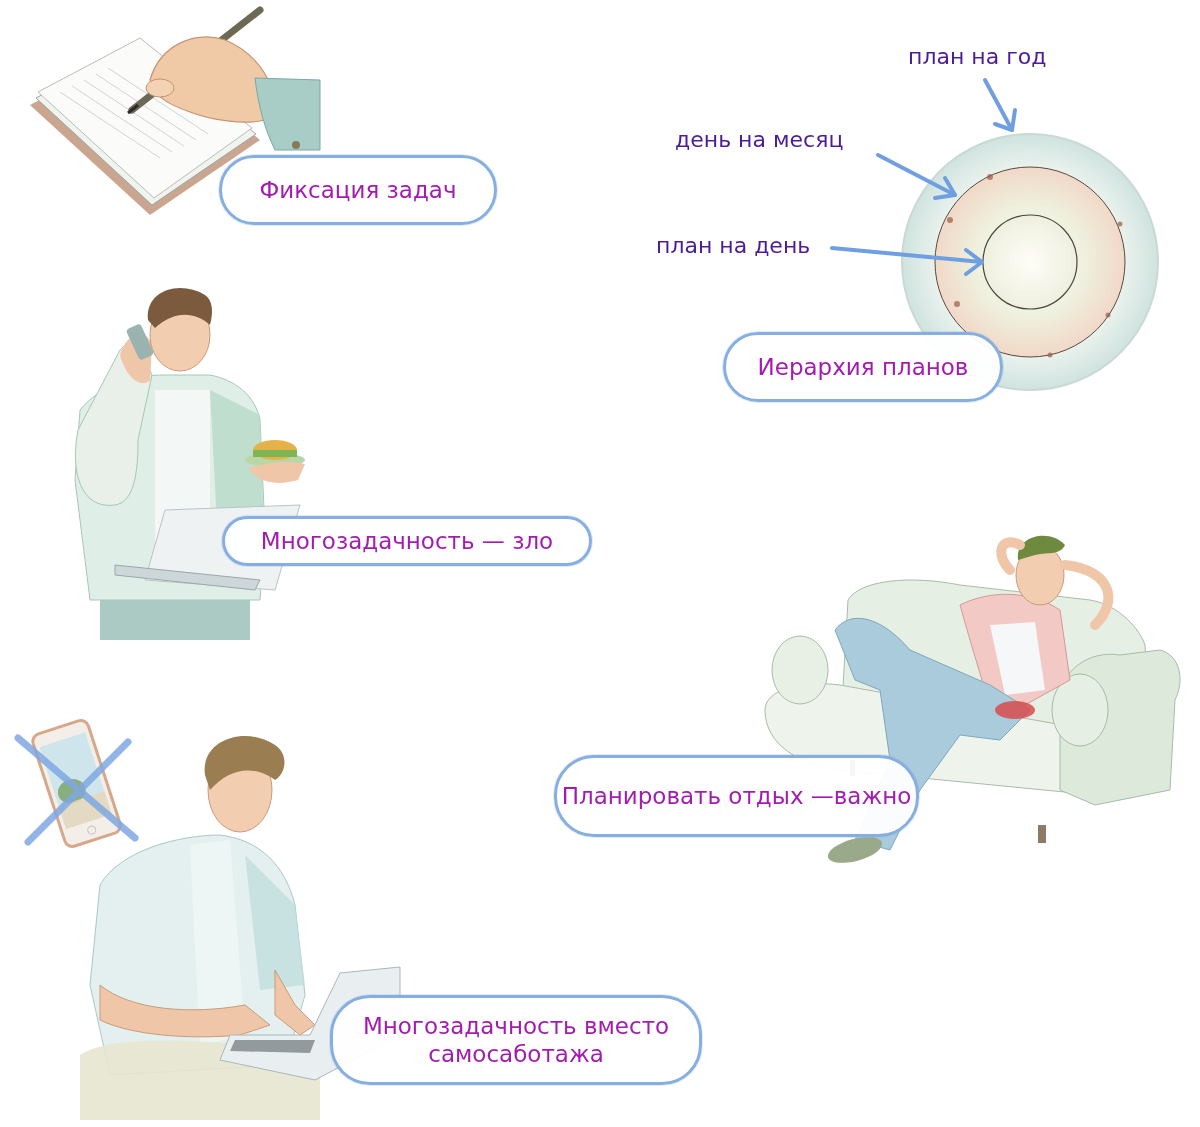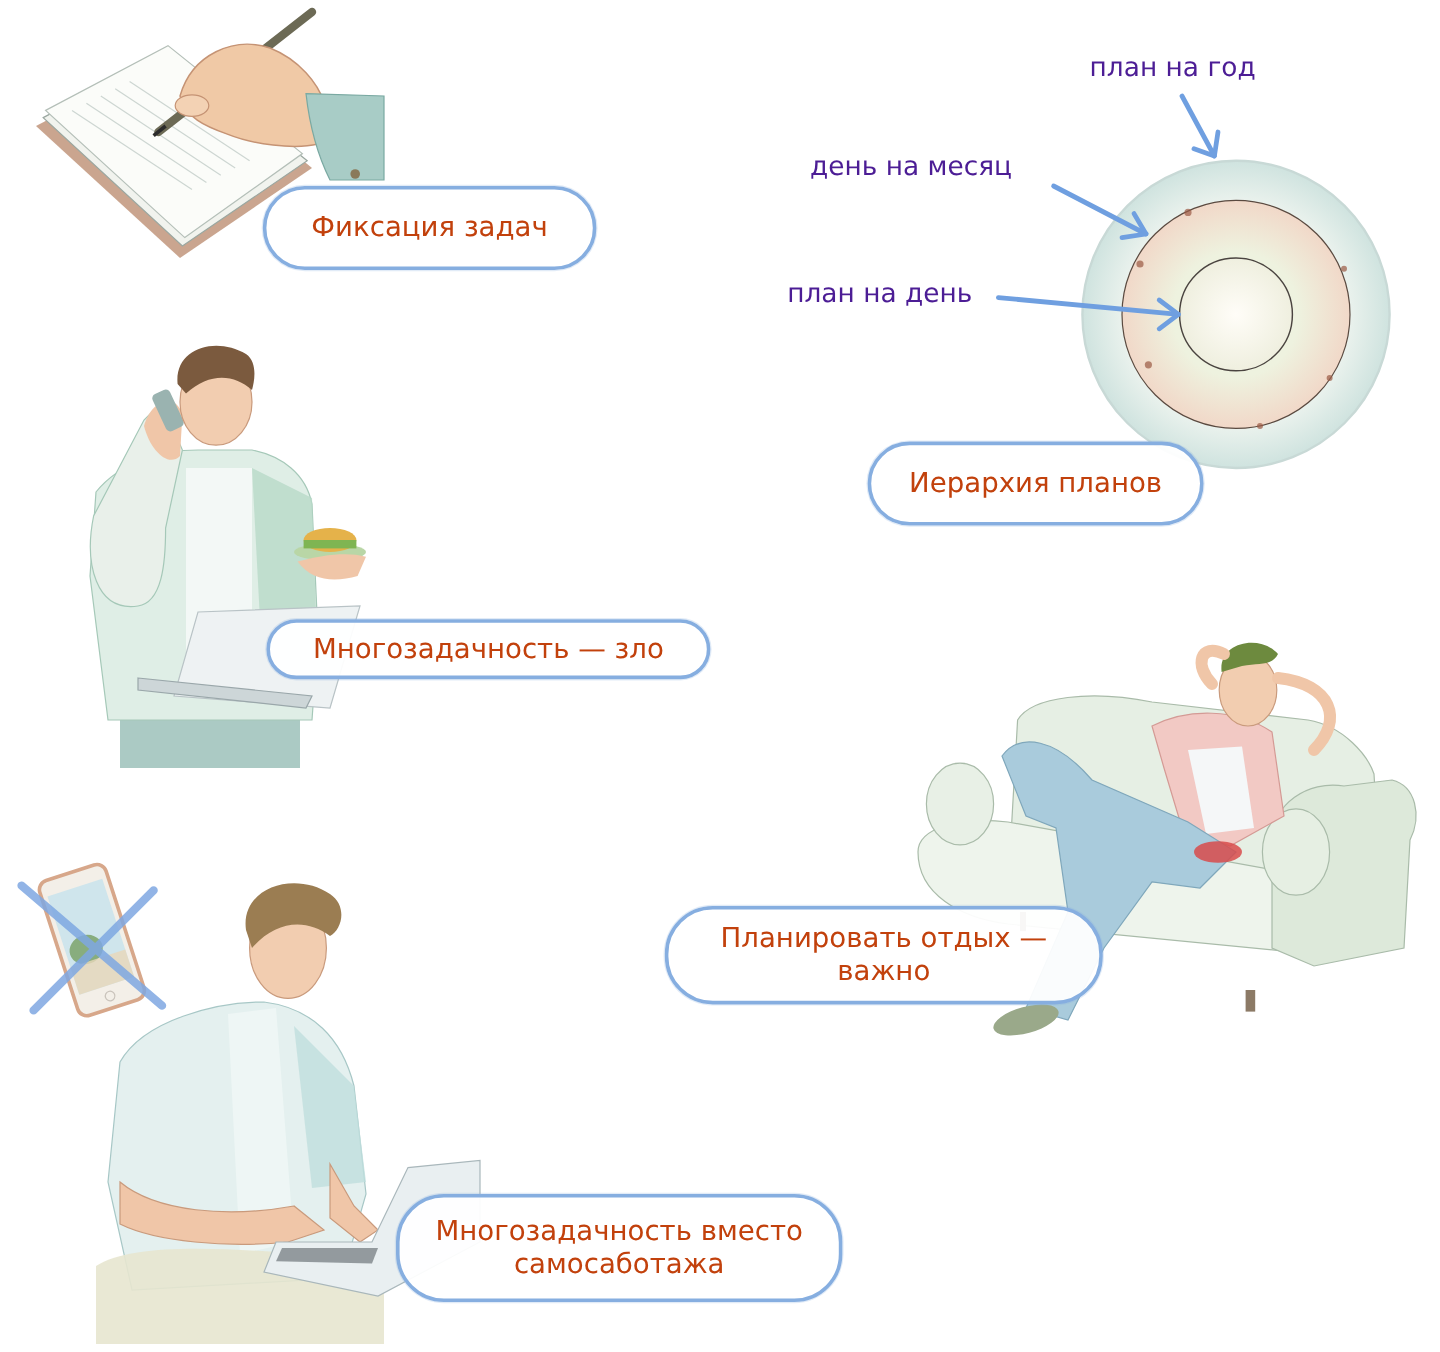--- a/index.html
+++ b/index.html
@@ -3,21 +3,21 @@
 <meta charset="utf-8">
 <style>
   html, body { margin:0; padding:0; background:#ffffff; }
   body { width:1200px; height:1127px; position:relative; overflow:hidden;
          font-family:"DejaVu Sans", sans-serif; }
   .abs { position:absolute; }
   .pill {
     position:absolute; box-sizing:border-box;
     background:rgba(255,255,255,0.94);
     border:3px solid #86aee0; border-radius:40px;
-    color:#c2410c; font-family:"DejaVu Sans", sans-serif;
+    color:#a21caf; font-family:"DejaVu Sans", sans-serif;
     font-size:23px; line-height:28px; text-align:center;
     display:flex; align-items:center; justify-content:center;
     box-shadow:0 0 0 1px rgba(134,174,224,0.25);
   }
   .callout { position:absolute; color:#4c1d95; font-family:"DejaVu Sans", sans-serif;
              font-size:22px; white-space:nowrap; }
   svg { position:absolute; overflow:visible; }
 </style>
 </head>
 <body>
@@ -89,21 +89,21 @@
   <g stroke="#6f9fe0" stroke-width="4" fill="none" stroke-linecap="round" stroke-linejoin="round">
     <path d="M832,248 L982,262"></path>
     <path d="M966,250 L982,262 L966,274"></path>
   </g>
 </svg>
 
 <div class="callout" style="left:908px;top:44px;">план на год</div>
 <div class="callout" style="left:675px;top:127px;">день на месяц</div>
 <div class="callout" style="left:656px;top:233px;">план на день</div>
 
-<div class="pill" style="left:723px;top:332px;width:280px;height:70px;margin-top:36px;">
+<div class="pill" style="left:723px;top:332px;width:280px;height:70px;">
   <span>Иерархия планов</span>
 </div>
 
 <svg class="abs" style="left:60px;top:280px;" width="280" height="360" viewBox="0 0 280 360">
 
   <rect x="40" y="290" width="150" height="70" fill="#8fb8b0" opacity="0.75"></rect>
 
   <path d="M20,130 C40,105 75,95 105,95 L150,95 C175,100 195,115 200,140 L205,250 L200,320 L30,320 L15,200 Z" fill="#dfeee6" stroke="#a5c8b8" stroke-width="1"></path>
   <path d="M95,110 L150,110 L150,290 L95,290 Z" fill="#f3f8f6"></path>
   <path d="M150,110 L200,135 L205,280 L160,300 Z" fill="#b8d9c8" opacity="0.8"></path>
@@ -149,21 +149,21 @@
   <ellipse cx="255" cy="180" rx="20" ry="9" fill="#d84b4b" opacity="0.85"></ellipse>
 
   <ellipse cx="95" cy="320" rx="28" ry="11" fill="#9aa98a" transform="rotate(-15 95 320)"></ellipse>
 
   <ellipse cx="280" cy="45" rx="24" ry="30" fill="#f2cdb0" stroke="#c99a7c" stroke-width="1"></ellipse>
   <path d="M258,30 C255,5 290,-2 305,15 C300,25 290,22 275,25 Z" fill="#6d8a3e"></path>
   <path d="M250,40 C235,25 240,5 260,15" fill="none" stroke="#f0c6a8" stroke-width="10" stroke-linecap="round"></path>
   <path d="M305,35 C350,40 360,70 335,95" fill="none" stroke="#f0c6a8" stroke-width="10" stroke-linecap="round"></path>
 </svg>
 
-<div class="pill" style="left:554px;top:755px;width:365px;height:82px;flex-direction:column;">
+<div class="pill" style="left:554px;top:755px;width:365px;height:82px;flex-direction:row;">
   <span>Планировать отдых —</span>
   <span>важно</span>
 </div>
 
 <svg class="abs" style="left:10px;top:720px;" width="140" height="130" viewBox="0 0 140 130">
   <g transform="rotate(-18 65 65)">
     <rect x="38" y="5" width="58" height="118" rx="8" fill="#f3efe8" stroke="#d7a78a" stroke-width="3"></rect>
     <rect x="43" y="18" width="48" height="86" fill="#cfe5ec"></rect>
     <ellipse cx="60" cy="70" rx="14" ry="12" fill="#7ba36b" opacity="0.85"></ellipse>
     <rect x="43" y="80" width="48" height="24" fill="#e9d7b9" opacity="0.8"></rect>

